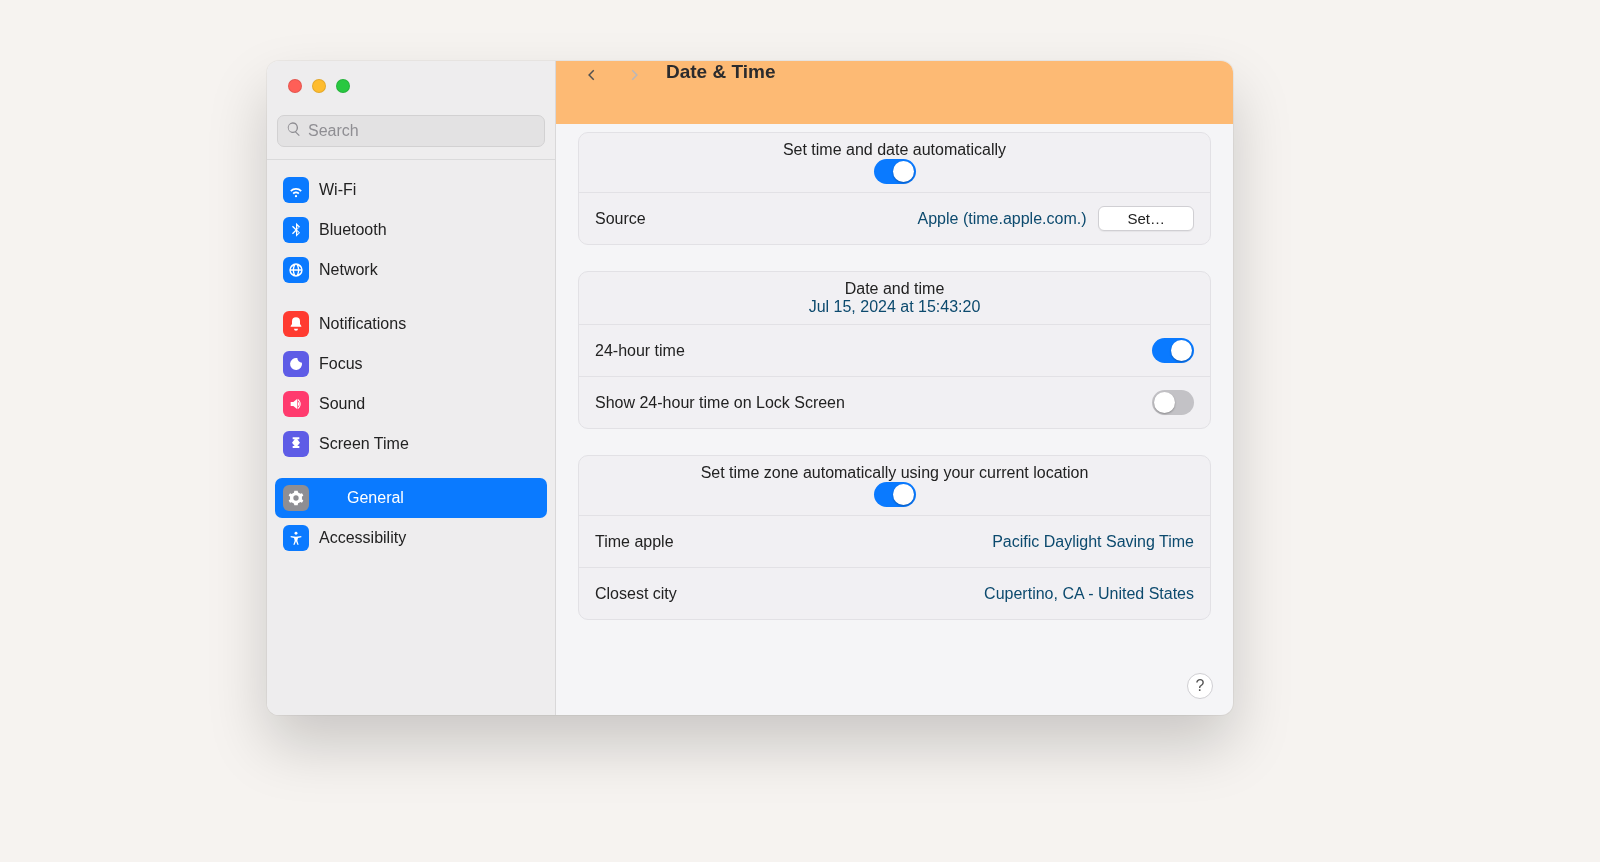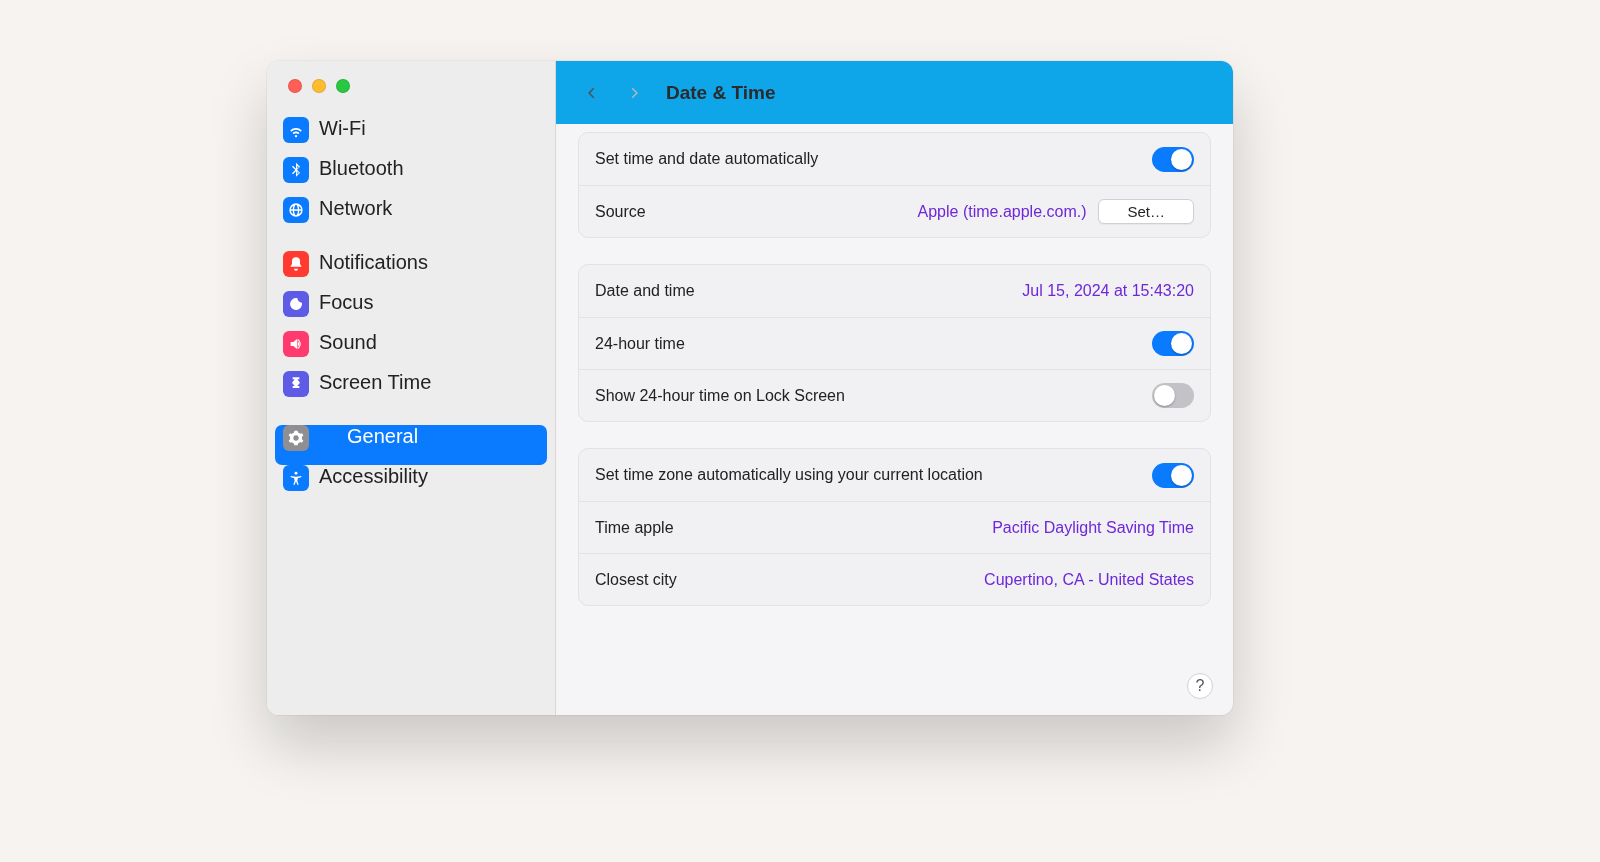--- a/index.html
+++ b/index.html
@@ -53,24 +53,24 @@
   }
   .search svg { width: 16px; height: 16px; margin-right: 6px; fill: #8f8e93;}
   .search input {
     border: none; background: transparent; outline: none;
     font-size: 16px; color: #333; width: 100%;
   }
   .search input::placeholder { color: #8f8e93; }
   .navlist { flex: 1; overflow-y: hidden; padding: 10px 8px 0 8px; }
   .group-gap { height: 14px; }
   .item {
-    display: flex; align-items: flex-start;
+    display: flex; align-items: center;
     height: 40px; padding: 0 8px;
     border-radius: 7px;
-    font-size: 20px; color: #222;
+    font-size: 16px; color: #222;
     cursor: default;
   }
   .item.selected { background: #0a7aff; color: #fff; gap: 28px; }
   .item .label { margin-left: 0; }
   .icon-box {
     width: 26px; height: 26px; border-radius: 6px;
     display: flex; align-items: center; justify-content: center;
     margin-right: 10px; flex-shrink: 0;
   }
   .icon-box svg { width: 16px; height: 16px; fill: #fff; }
@@ -81,44 +81,44 @@
   .ic-screentime { background:#5e5ce6; } .ic-general { background:#8e8e93; }
   .ic-appearance { background:#1c1c1e; } .ic-accessibility { background:#0a7aff; }
   .ic-cc { background:#8e8e93; } 
   .ic-siri { background: radial-gradient(circle at 30% 30%, #ff2d88, #0a7aff 60%, #00d4ff); }
   
   .main {
     flex: 1; display: flex; flex-direction: column;
     min-width: 0;
   }
   .header {
-    display: flex; align-items: center;
-    height: 63px; padding: 0 22px; background:#0ea5e9;
+    display: flex; 
+    height: 63px; padding: 0 22px; background:#fdba74;
     gap: 14px;
   }
   .nav-chevron {
     width: 28px; height: 28px; display: flex; align-items:center; justify-content:center;
     color:#505050; border-radius:6px;
   }
   .nav-chevron.disabled { color:#b8b7bb; }
   .nav-chevron svg { width: 14px; height: 14px; stroke: currentColor; fill:none; stroke-width:2.5;}
   .title { font-size: 19px; font-weight: 700; color:#2b2b2d; margin-left: 4px;}
   .content { padding: 8px 22px 18px 22px; flex:1; overflow:auto; }
   .panel {
     border: 1px solid #e2e1e5; border-radius: 10px; background:#f1f0f3;
     margin-bottom: 26px;
   }
   .row {
     display:flex; align-items:center; justify-content:space-between;
     min-height: 52px; padding: 8px 16px;
     font-size: 16px; color:#222;
     border-top: 1px solid #e2e1e5;
   }
-  .row:first-child { border-top: none; }
-  .row .value { color:#6d28d9; text-align:right; }
+  .row:first-child { border-top: none; flex-direction: column; }
+  .row .value { color:#0c4a6e; text-align:right; }
   .row .right { display:flex; align-items:center; gap: 12px; white-space: nowrap;}
   .toggle {
     width: 42px; height: 25px; border-radius: 20px; background:#0a7aff;
     position: relative; cursor: default;
   }
   .toggle::after {
     content:""; position:absolute; right:2px; top:2px;
     width:21px; height:21px; border-radius:50%; background:#fff;
     box-shadow: 0 1px 2px rgba(0,0,0,0.3);
   }
@@ -142,20 +142,30 @@
 <body>
 
 <div class="window">
 
   <div class="sidebar">
     <div class="traffic">
       <div class="dot red"></div>
       <div class="dot yellow"></div>
       <div class="dot green"></div>
     </div>
+    <div class="search-wrap">
+      <div class="search">
+        <span>
+          <svg viewBox="0 0 24 24">
+              <path d="M10 2a8 8 0 015.29 13.96l5.38 5.37-1.34 1.34-5.37-5.38A8 8 0 1110 2zm0 2a6 6 0 100 12 6 6 0 000-12z"></path>
+            </svg>
+        </span>
+        <input type="text" placeholder="Search" style="">
+      </div>
+    </div>
     <div class="navlist" id="navlist">
         <div class="item">
           <span class="icon-box ic-wifi">
             <svg viewBox="0 0 24 24">
               <path d="M12 19.5a1.7 1.7 0 100 3.4 1.7 1.7 0 000-3.4zm0-5.2c-2 0-3.8.8-5.1 2.1l1.8 1.8c.9-.9 2-1.4 3.3-1.4s2.4.5 3.3 1.4l1.8-1.8c-1.3-1.3-3.1-2.1-5.1-2.1zm0-5.2c-3.4 0-6.4 1.3-8.7 3.6l1.8 1.8C6.9 12.7 9.3 11.6 12 11.6s5.1 1.1 6.9 2.9l1.8-1.8C18.4 10.4 15.4 9.1 12 9.1z"></path>
             </svg>
           </span>
           <span class="label">Wi-Fi</span>
         </div>
         <div class="item">

